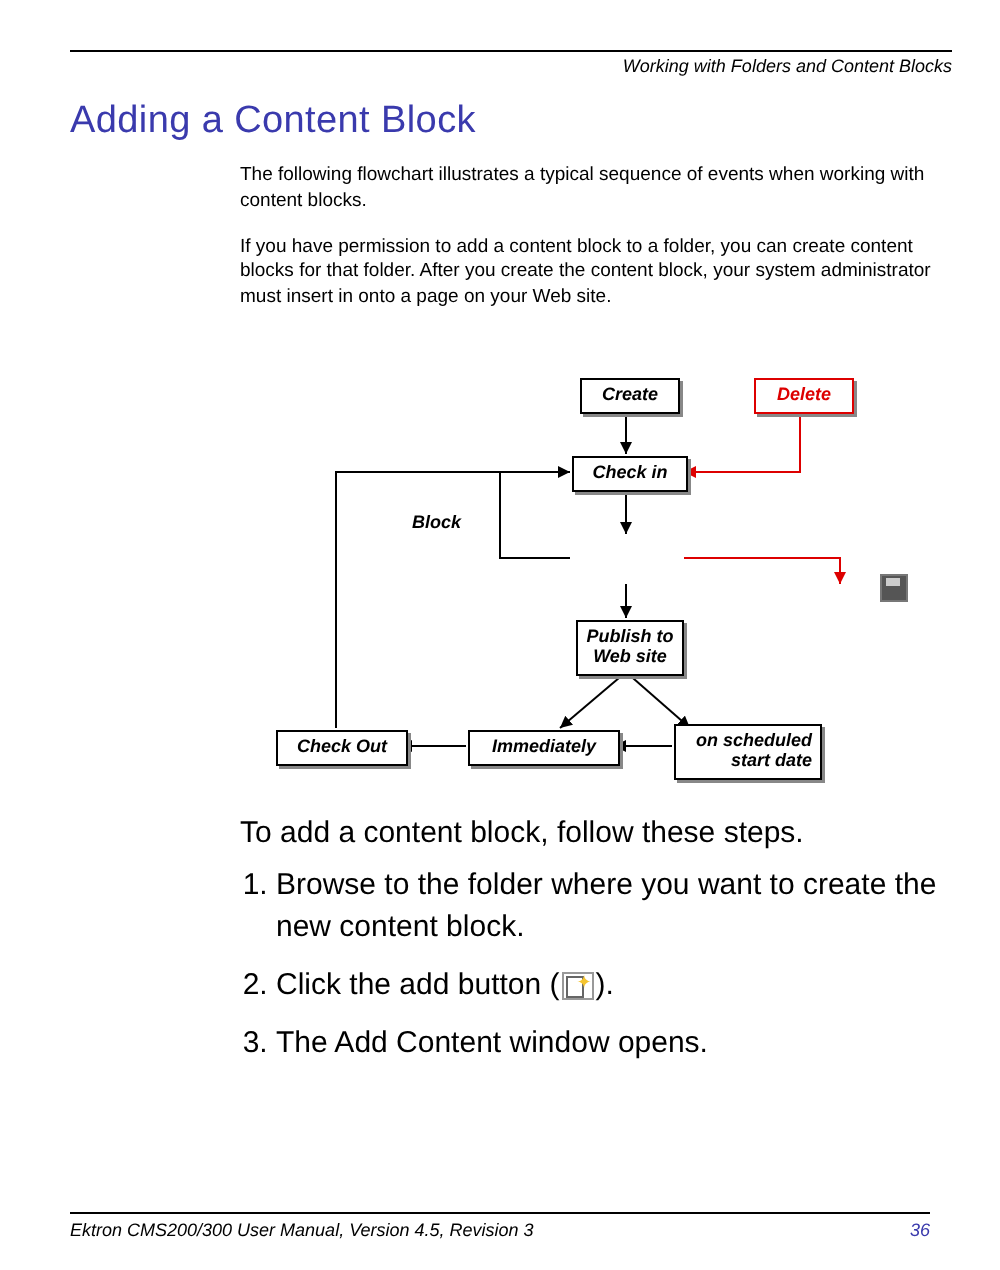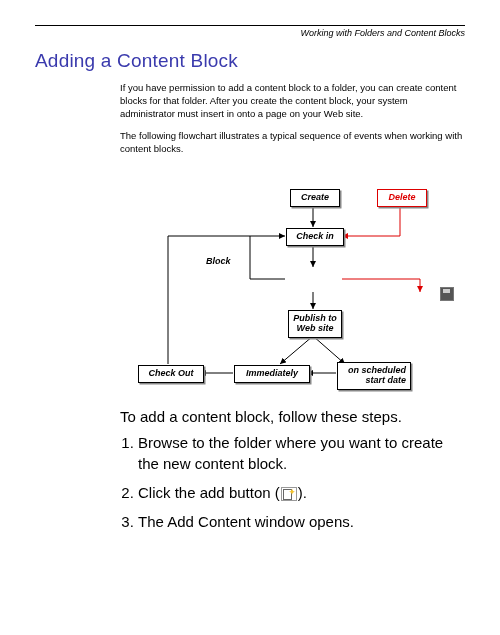--- a/index.html
+++ b/index.html
@@ -7,21 +7,21 @@
       padding: 0;
       font-family: Arial, Helvetica, sans-serif;
       background: #fff;
       width: 500px;
       height: 635px;
       position: relative;
       font-size: 10px;
       color: #000;
     }
     .page {
-      padding: 20px 35px 15px 35px;
+      padding: 20px 24px 15px 35px;
       box-sizing: border-box;
       height: 100%;
       position: relative;
     }
     .header-line {
       border-top: 1px solid #000;
       margin-bottom: 2px;
       margin-top: 5px;
     }
     .header-text {
@@ -159,22 +159,22 @@
   </style>
 </head>
 <body>
 
 <div class="page">
   <div class="header-line"></div>
   <div class="header-text">Working with Folders and Content Blocks</div>
 
   <div class="title">Adding a Content Block</div>
 
+  <div class="body-text">The following flowchart illustrates a typical sequence of events when working with content blocks.</div>
   <div class="body-text">If you have permission to add a content block to a folder, you can create content blocks for that folder. After you create the content block, your system administrator must insert in onto a page on your Web site.</div>
-  <div class="body-text">The following flowchart illustrates a typical sequence of events when working with content blocks.</div>
 
   <div class="flowchart">
     <svg class="arrows">
       <defs>
         <marker id="arrow" markerWidth="8" markerHeight="8" refX="6" refY="3" orient="auto">
           <path d="M0,0 L6,3 L0,6 Z" fill="#000"></path>
         </marker>
         <marker id="arrow-red" markerWidth="8" markerHeight="8" refX="6" refY="3" orient="auto">
           <path d="M0,0 L6,3 L0,6 Z" fill="#d00"></path>
         </marker>
@@ -218,13 +218,17 @@
     <div>To add a content block, follow these steps.</div>
     <ol>
       <li>Browse to the folder where you want to create the new content block.</li>
       <li>
         <span>Click the add button (</span><span class="add-icon"></span><span>).</span>
       </li>
       <li>The Add Content window opens.</li>
     </ol>
   </div>
 
+  <div class="footer">
+    <span>Ektron CMS200/300 User Manual, Version 4.5, Revision 3</span>
+    <span class="page-num">36</span>
+  </div>
 </div>
 
 </body></html>

